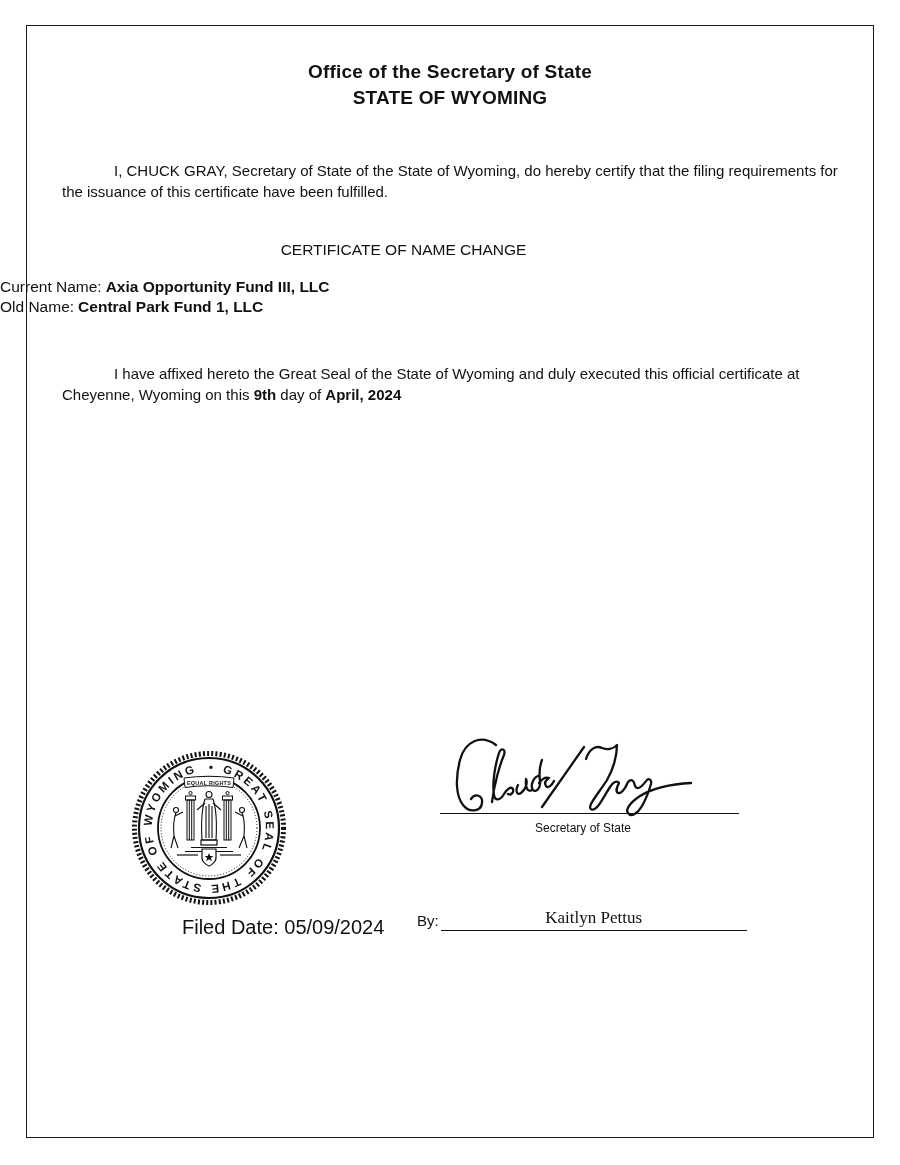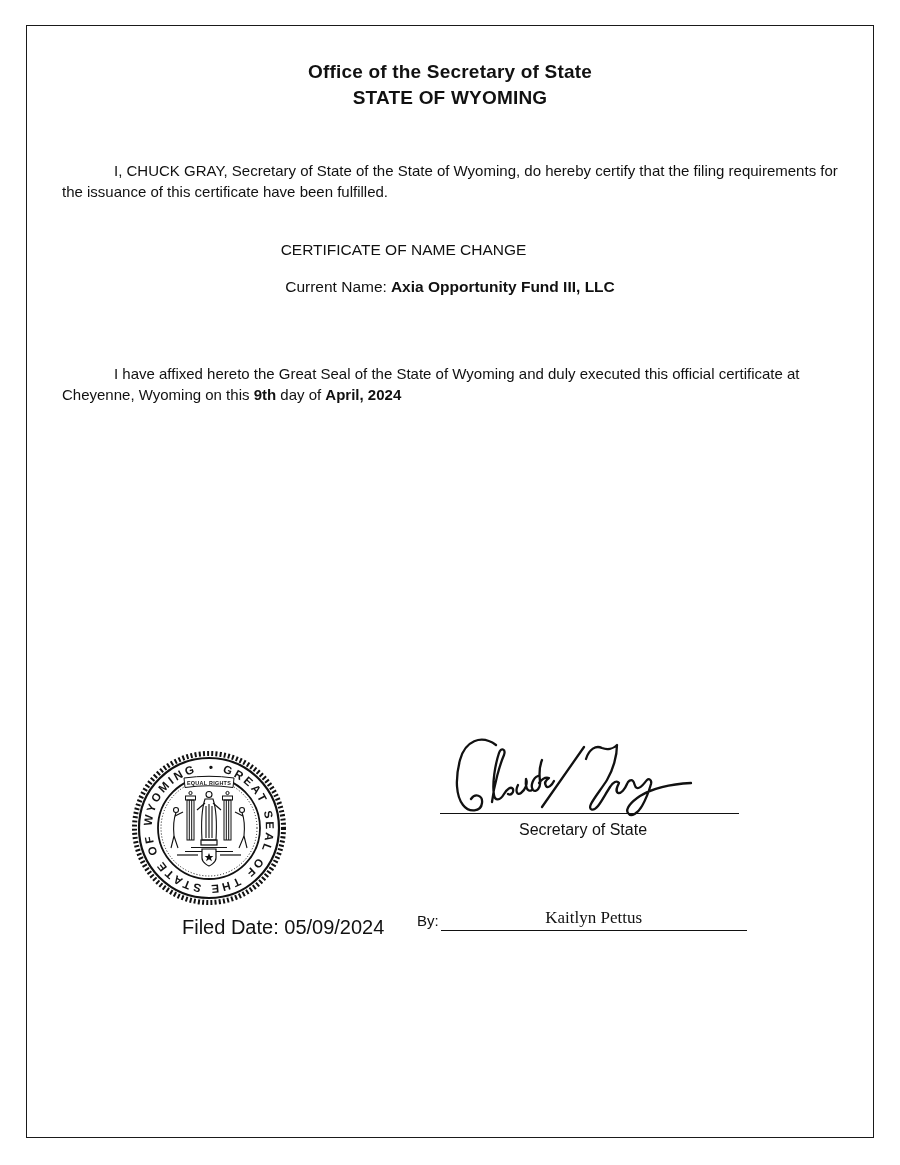--- a/index.html
+++ b/index.html
@@ -42,21 +42,21 @@
   .bold { font-weight: bold; }
   .cert-heading {
     position: absolute;
     left: 0; top: 241px; width: 807px;
     text-align: center;
     font-size: 15.5px;
   }
   .name-lines {
     position: absolute;
     left: 0; top: 277px; width: 900px;
-    text-align: center;
+    text-align: left;
     font-size: 15.5px;
     line-height: 20px;
   }
   .seal-svg {
     position: absolute;
     left: 129px; top: 748px;
     width: 160px; height: 160px;
   }
   .filed-date {
     position: absolute;
@@ -75,21 +75,21 @@
     left: 440px; top: 813px;
     width: 299px; height: 0;
     border-top: 1.5px solid #111;
     z-index: 1;
   }
   .secretary-title {
     position: absolute;
     left: 483px; top: 821px;
     width: 200px;
     text-align: center;
-    font-size: 16px;
+    font-size: 12px;
   }
   .by-row {
     position: absolute;
     left: 417px; top: 908px;
     display: flex;
     align-items: flex-end;
   }
   .by-label {
     font-size: 15px;
     padding-bottom: 2px;
@@ -121,20 +121,23 @@
 
   <p class="para para-intro">
     <span>I, CHUCK GRAY, Secretary of State of the State of Wyoming, do hereby certify that the filing requirements for the issuance of this certificate have been fulfilled.</span>
   </p>
 
   <div class="cert-heading">CERTIFICATE OF NAME CHANGE</div>
 
   <div class="name-lines">
     <div>
       <span class="label-gap">Current Name:</span><span class="bold">Axia Opportunity Fund III, LLC</span>
+    </div>
+    <div>
+      <span class="label-gap">Old Name:</span><span class="bold">Central Park Fund 1, LLC</span>
     </div>
   </div>
 
   <p class="para para-exec">
     <span>I have affixed hereto the Great Seal of the State of Wyoming and duly executed this official certificate at Cheyenne, Wyoming on this</span>
     <span class="bold">9th</span>
     <span>day of</span>
     <span class="bold">April, 2024</span>
   </p>
 

